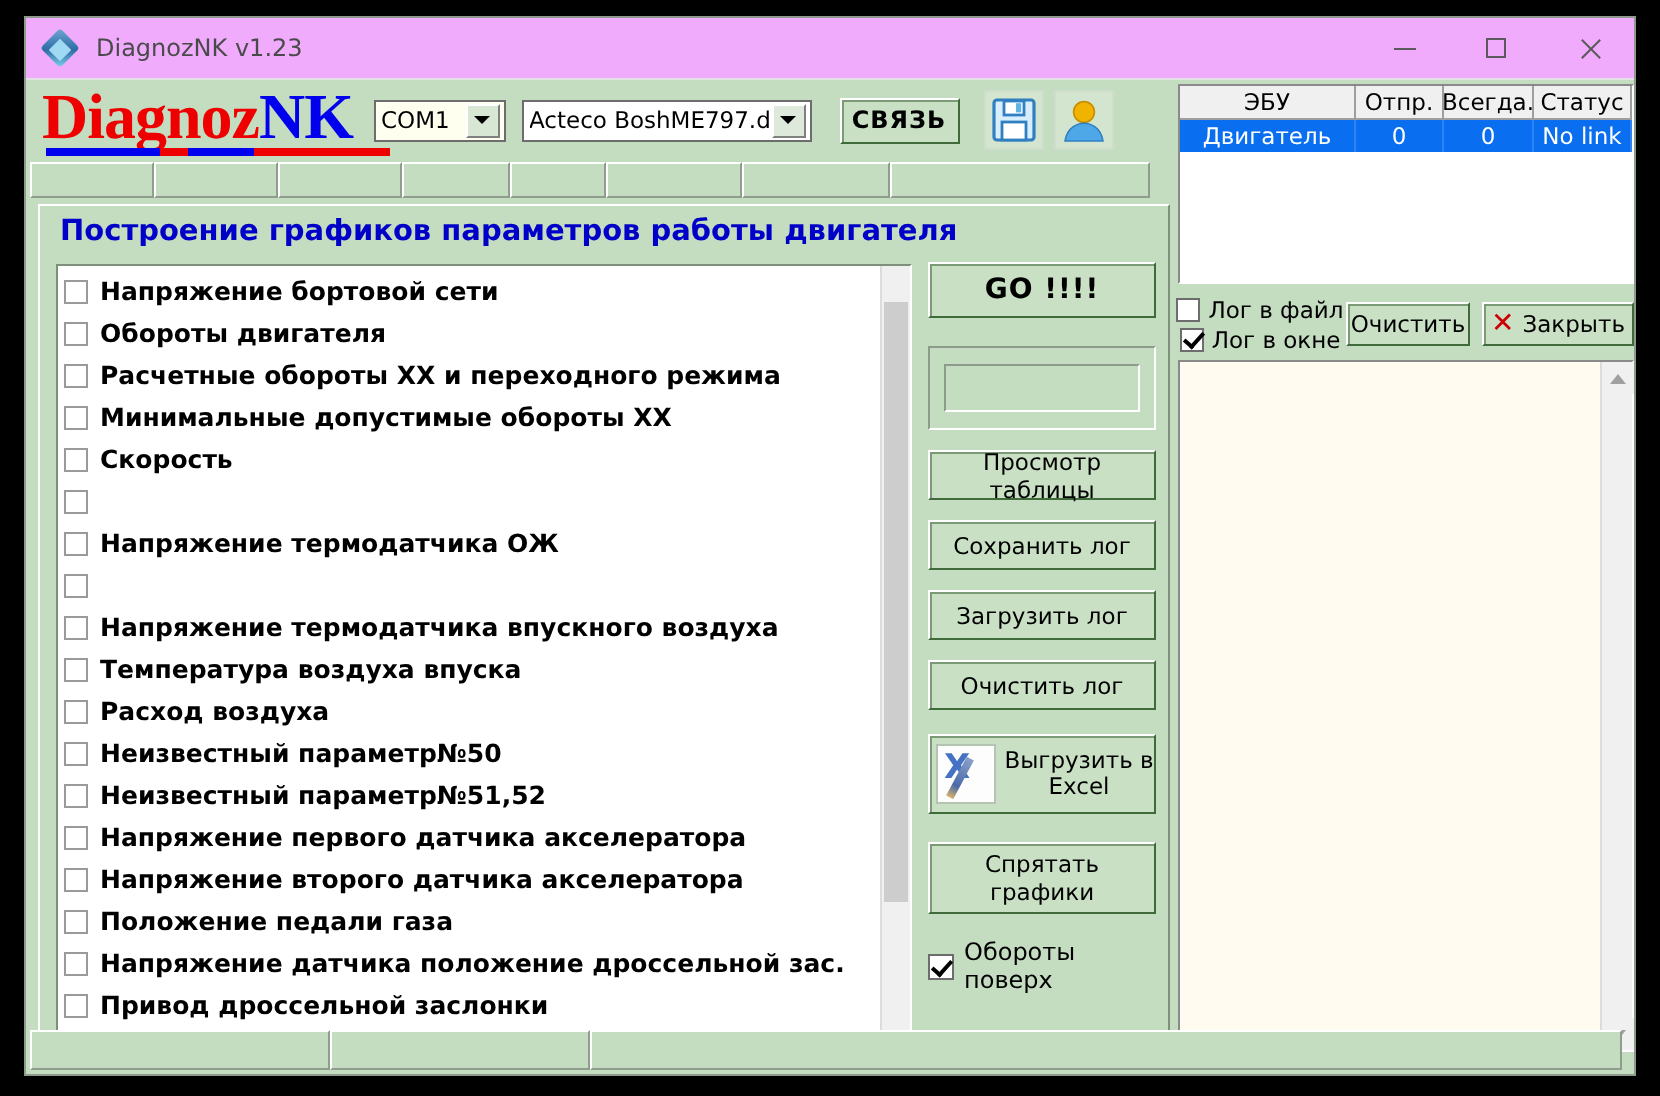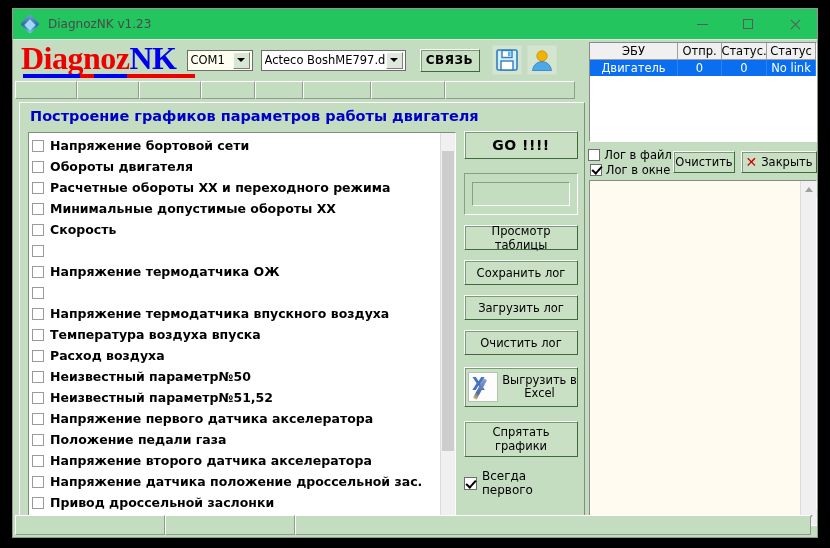--- a/index.html
+++ b/index.html
@@ -18,21 +18,21 @@
     width: 806px; height: 530px;
     background: #c4dcc0;
     border: 1px solid #8e9b8c;
     display: flex;
     flex-direction: column;
   }
 
   
   .titlebar {
     height: 31px;
-    background: #22c55e;
+    background: #f0abfc;
     display: flex;
     align-items: center;
     flex: none;
     border-bottom: 1px solid #e2e2e2;
   }
   .title-icon {
     width: 17px; height: 17px;
     margin-left: 9px; margin-right: 9px;
     position: relative;
   }
@@ -618,25 +618,25 @@
             <div class="list-item">
               <span class="cb"></span>
               <span>Неизвестный параметр№51,52</span>
             </div>
             <div class="list-item">
               <span class="cb"></span>
               <span>Напряжение первого датчика акселератора</span>
             </div>
             <div class="list-item">
               <span class="cb"></span>
+              <span>Напряжение второго датчика акселератора</span>
+            </div>
+            <div class="list-item">
+              <span class="cb"></span>
               <span>Положение педали газа</span>
-            </div>
-            <div class="list-item">
-              <span class="cb"></span>
-              <span>Напряжение второго датчика акселератора</span>
             </div>
             <div class="list-item">
               <span class="cb"></span>
               <span>Напряжение датчика положение дроссельной зас.</span>
             </div>
             <div class="list-item">
               <span class="cb"></span>
               <span>Привод дроссельной заслонки</span>
             </div>
             <div class="list-item"></div>
@@ -666,32 +666,32 @@
           <span class="excel-label">
             <span>Выгрузить в</span><br>
             <span>Excel</span>
           </span>
         </div>
 
         <div class="btn btn-hide">Спрятать графики</div>
 
         <div class="always-top">
           <span class="cb2 checked"></span>
-          <span>Всегда первого</span>
+          <span>Обороты поверх</span>
         </div>
       </div>
     </div>
 
     <div class="rightpanel">
 
       <div class="ecu-table">
         <div class="ecu-head">
           <div class="c1">ЭБУ</div>
           <div class="c2">Отпр.</div>
-          <div class="c3">Статус.</div>
+          <div class="c3">Всегда.</div>
           <div class="c4">Статус</div>
         </div>
         <div class="ecu-row">
           <div class="c1">Двигатель</div>
           <div class="c2">0</div>
           <div class="c3">0</div>
           <div class="c4">No link</div>
         </div>
       </div>
 

